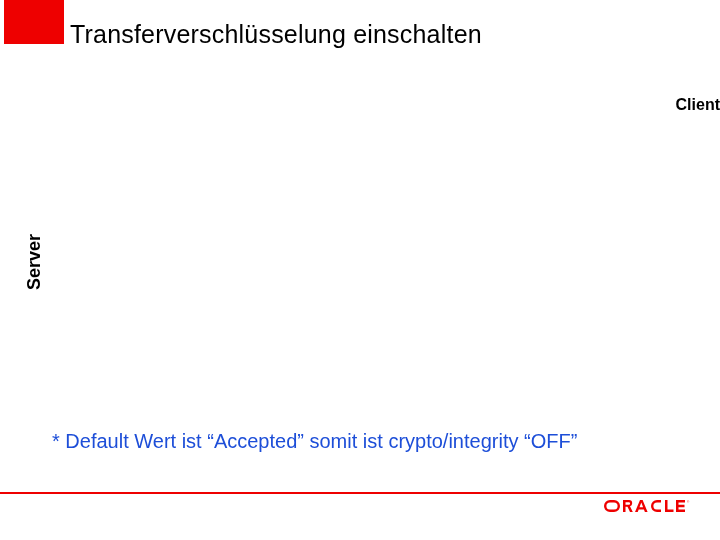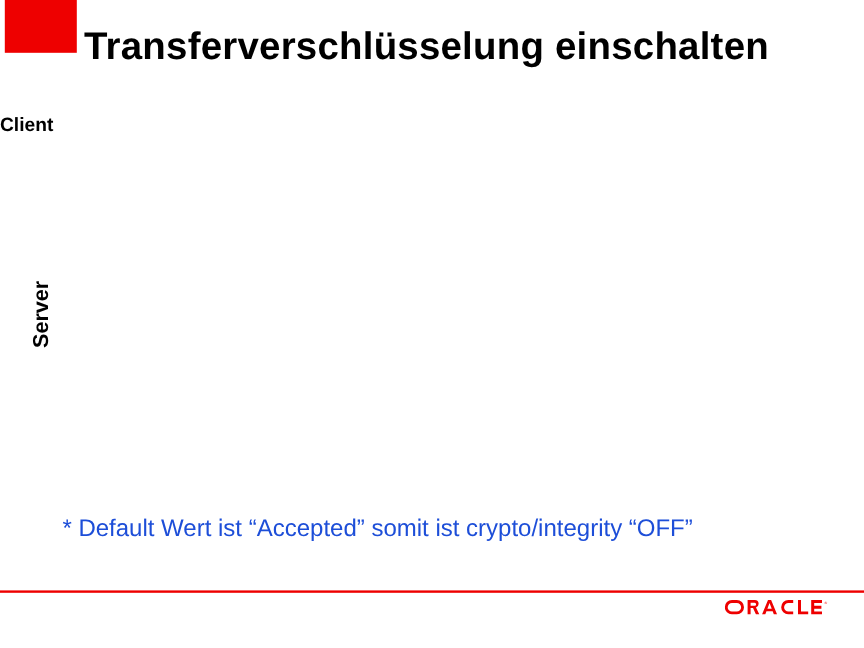--- a/index.html
+++ b/index.html
@@ -7,30 +7,30 @@
   .slide { position: relative; width: 720px; height: 540px; }
   .red-square {
     position: absolute;
     left: 4px; top: 0;
     width: 60px; height: 44px;
     background: #ee0000;
   }
   .title {
     position: absolute;
     left: 70px; top: 20px;
-    font-size: 32px;
-    font-weight: 700;
+    font-size: 25px;
+    font-weight: 400;
     color: #000;
     letter-spacing: 0.2px;
   }
   .client-label {
     position: absolute;
     left: 0; right: 0;
     top: 96px;
-    text-align: left;
+    text-align: right;
     font-size: 16px;
     font-weight: 700;
     color: #000;
   }
   .server-label {
     position: absolute;
     left: 24px;
     top: 290px;
     font-size: 18px;
     font-weight: 700;

